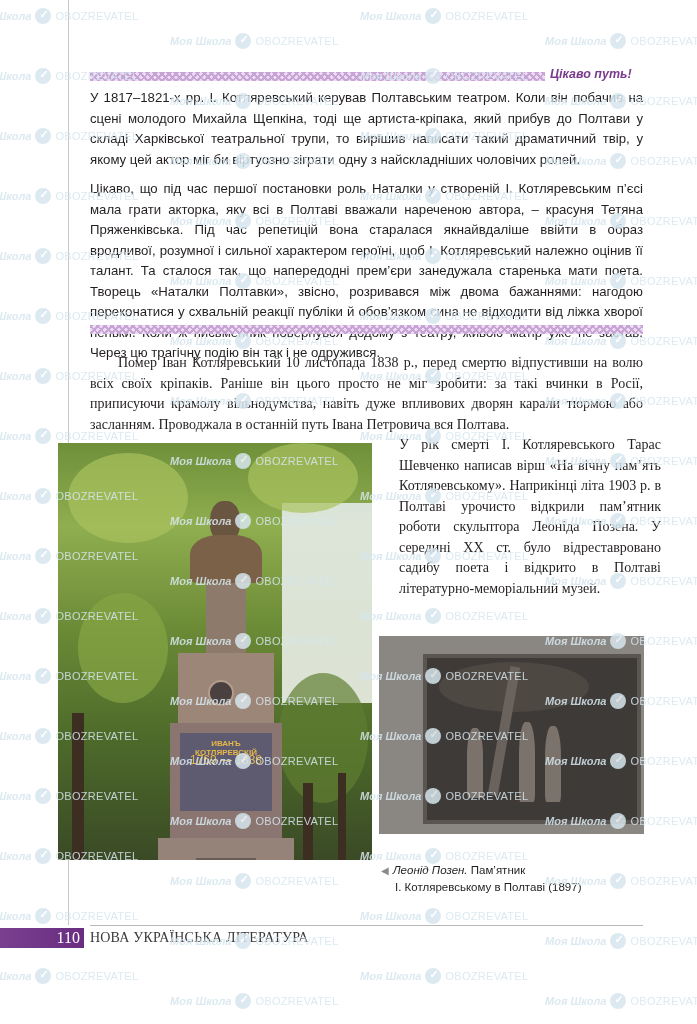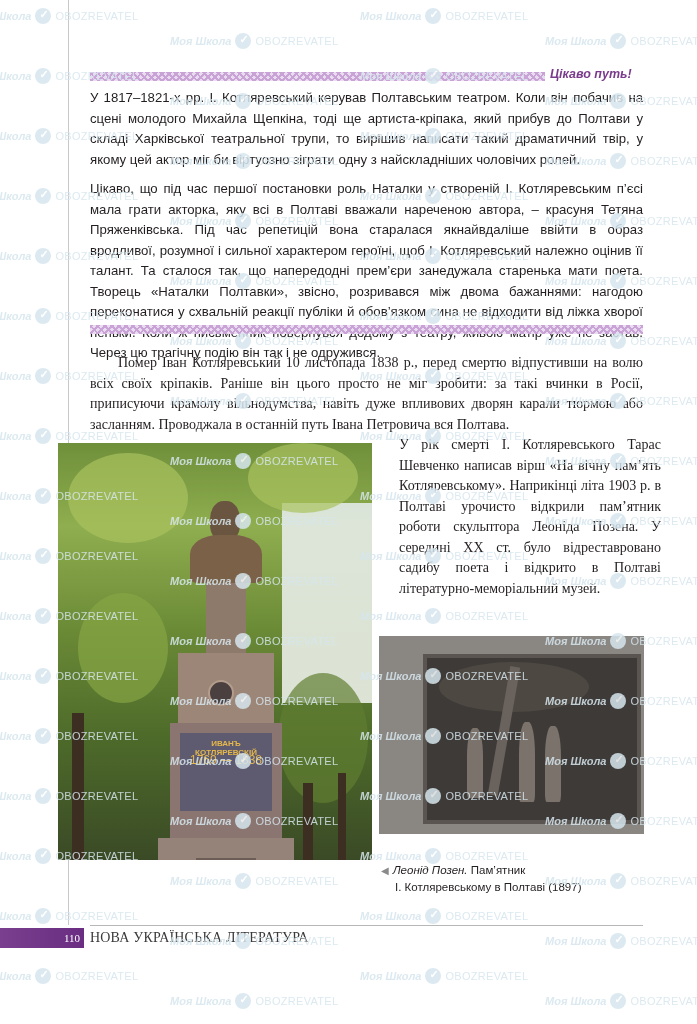--- a/index.html
+++ b/index.html
@@ -88,21 +88,21 @@
     font-family: "Liberation Sans", sans-serif; font-size: 11.5px; line-height: 17px; color: #231f20;
   }
   .caption .arrow { color: #8a8a8a; font-size: 10px; margin-right: 4px; }
   .caption .author { font-style: italic; }
   .caption .line2 { padding-left: 14px; }
 
   .footer-line { position: absolute; left: 90px; top: 925px; width: 553px; height: 1px; background: #b8b8b8; }
   .page-box {
     position: absolute; left: 0; top: 928px; width: 84px; height: 20px;
     background: linear-gradient(90deg, #7a3f8e 0%, #6a2d82 100%);
-    color: #fff; font-size: 11px; line-height: 20px; text-align: right; padding-right: 0;
+    color: #fff; font-size: 16px; line-height: 20px; text-align: right; padding-right: 0;
   }
   .page-box span { display: inline-block; padding-right: 4px; }
   .running-title { position: absolute; left: 90px; top: 928px; font-size: 14px; line-height: 20px; color: #3a3a3a; letter-spacing: 0.2px; }
 </style>
 </head>
 <body>
 
 <div class="margin-line"></div>
 
 <div class="ornament top"></div>

